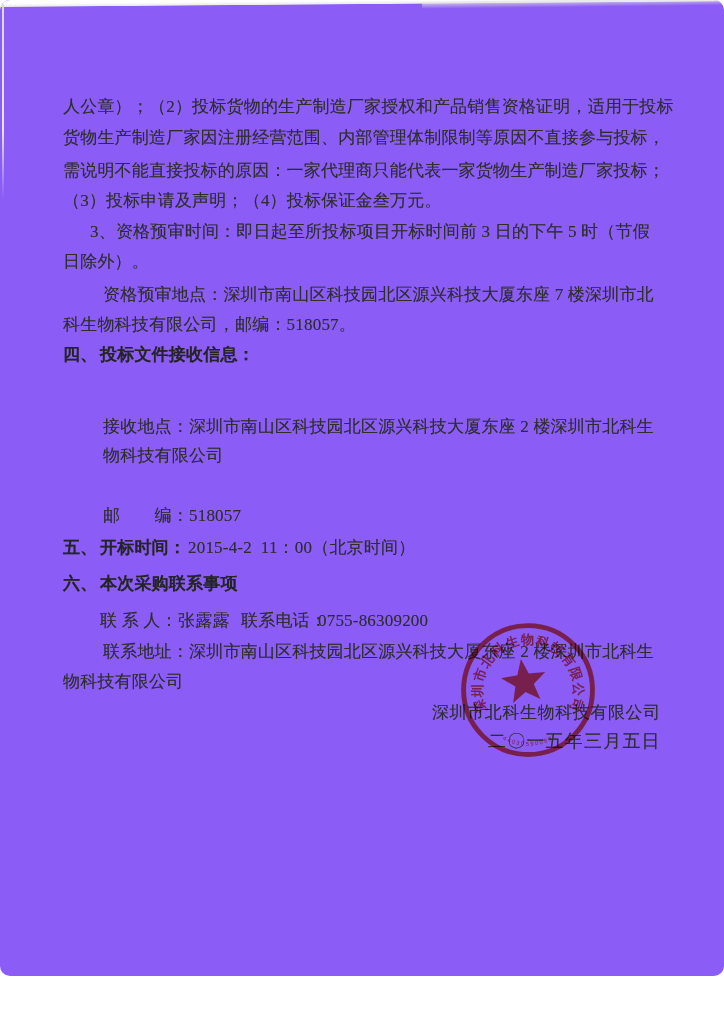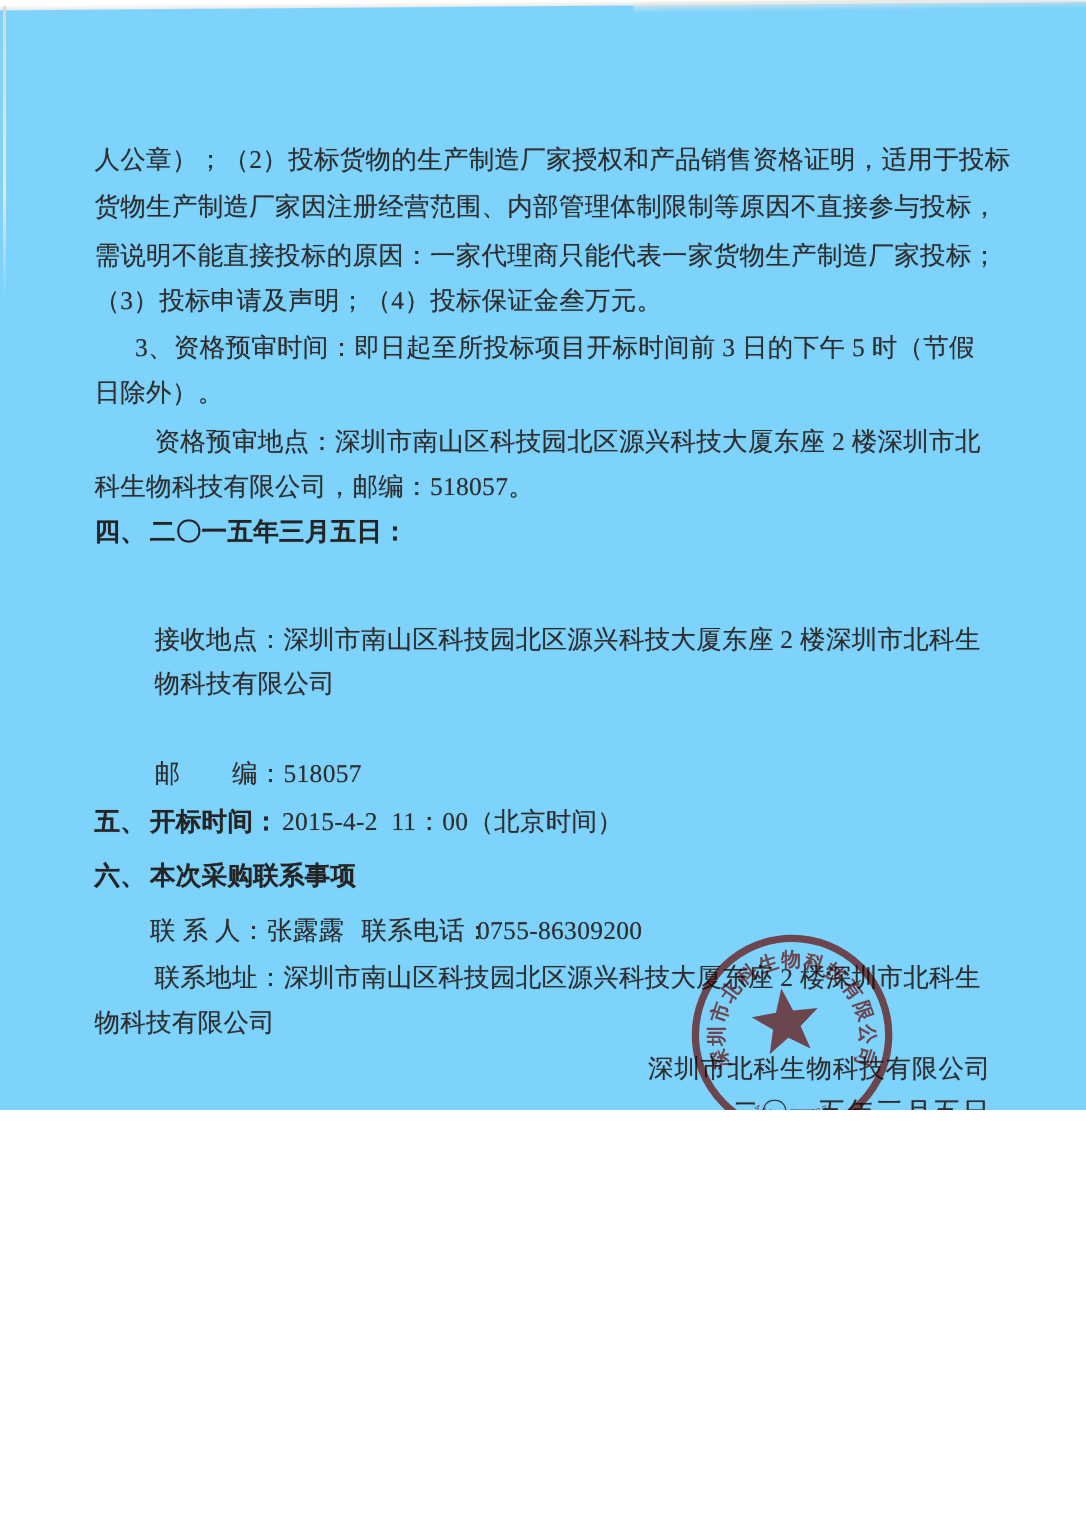--- a/index.html
+++ b/index.html
@@ -1,21 +1,22 @@
 <!DOCTYPE html>
 <html><head>
 <meta charset="utf-8">
 <style>
   html,body{margin:0;padding:0;background:#ffffff;}
   .page{
     position:relative;
-    width:724px;height:740px;
-    background:#7dd3fc;
+    width:724px;height:976px;
+    background:#8b5cf6;
     overflow:hidden;
     font-family:"Liberation Serif","DejaVu Serif",serif;
+    border-radius:10px;
   }
   
   .artifact-top{
     position:absolute;top:-5px;left:-12px;width:780px;height:11px;
     background:linear-gradient(to bottom,#ffffff 50%,#ebebe9 78%,rgba(235,235,233,0) 85%);
     transform:rotate(-0.45deg);
   }
   .artifact-top-right{
     position:absolute;top:0px;right:-8px;width:310px;height:7px;
     background:linear-gradient(to bottom,#e7e7e5,rgba(231,231,229,0));
@@ -53,25 +54,25 @@
   <div class="artifact-left"></div>
 
   <div class="line" style="left:63px;top:97px">人公章）；（2）投标货物的生产制造厂家授权和产品销售资格证明，适用于投标</div>
   <div class="line" style="left:63px;top:128px">货物生产制造厂家因注册经营范围、内部管理体制限制等原因不直接参与投标，</div>
   <div class="line" style="left:63px;top:161px">需说明不能直接投标的原因：一家代理商只能代表一家货物生产制造厂家投标；</div>
   <div class="line" style="left:63px;top:191px">（3）投标申请及声明；（4）投标保证金叁万元。</div>
 
   <div class="line" style="left:90px;top:222px">3、资格预审时间：即日起至所投标项目开标时间前 3 日的下午 5 时（节假</div>
   <div class="line" style="left:63px;top:252px">日除外）。</div>
 
-  <div class="line" style="left:103px;top:285px">资格预审地点：深圳市南山区科技园北区源兴科技大厦东座 2 楼深圳市北</div>
+  <div class="line" style="left:103px;top:285px">资格预审地点：深圳市南山区科技园北区源兴科技大厦东座 7 楼深圳市北</div>
   <div class="line" style="left:63px;top:315px">科生物科技有限公司，邮编：518057。</div>
 
   <div class="line bold" style="left:63px;top:345px">四、</div>
-  <div class="line bold" style="left:100px;top:345px">二〇一五年三月五日：</div>
+  <div class="line bold" style="left:100px;top:345px">投标文件接收信息：</div>
 
   <div class="line" style="left:103px;top:417px">接收地点：深圳市南山区科技园北区源兴科技大厦东座 2 楼深圳市北科生</div>
   <div class="line" style="left:103px;top:446px">物科技有限公司</div>
   <div class="line" style="left:103px;top:506px">邮　　编：518057</div>
 
   <div class="line bold" style="left:63px;top:538px">五、</div>
   <div class="line bold" style="left:100px;top:538px">开标时间：</div>
   <div class="line" style="left:188px;top:538px">2015-4-2  11：00（北京时间）</div>
 
   <div class="line bold" style="left:63px;top:574px">六、</div>

